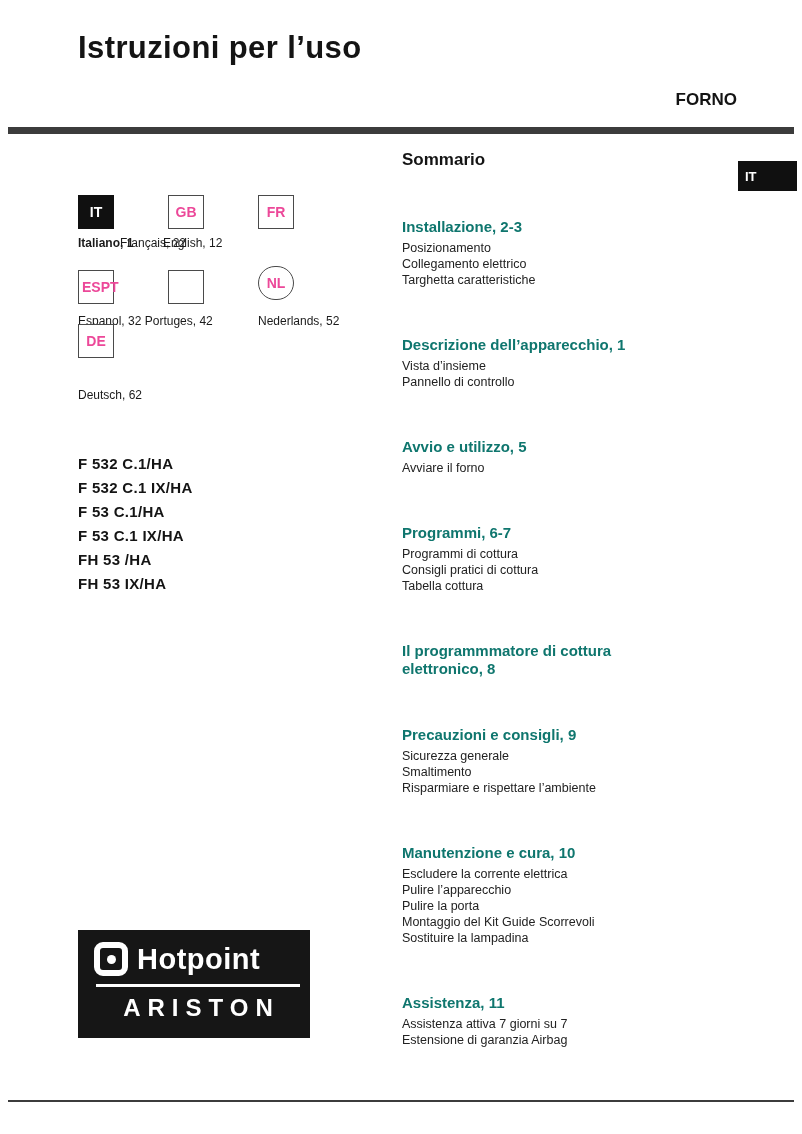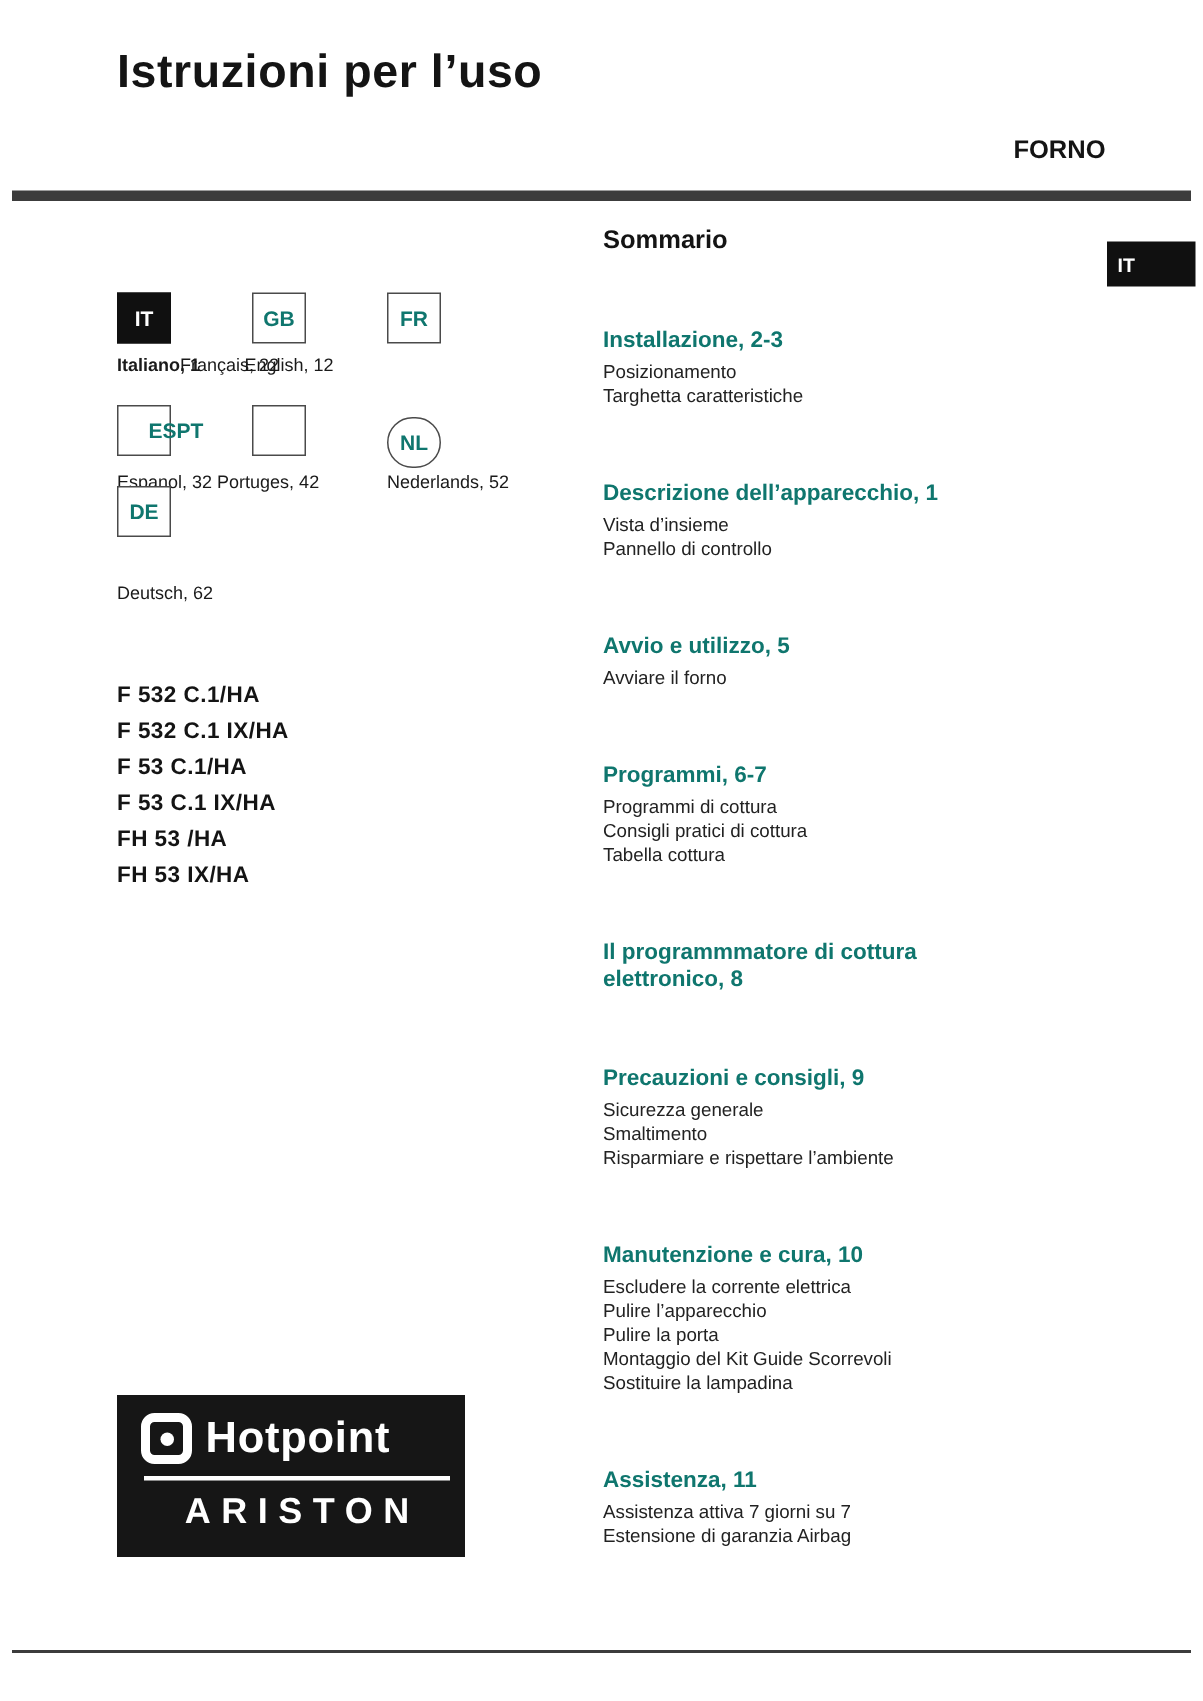--- a/index.html
+++ b/index.html
@@ -22,30 +22,30 @@
   .it-tab {
     position:absolute; left:738px; top:161px; width:59px; height:30px;
     background:#101010; color:#ffffff; font-size:13px; font-weight:700;
     display:flex; align-items:center; padding-left:7px; box-sizing:border-box;
   }
 
   .lang-box {
     position:absolute; width:36px; height:34px;
     border:1px solid #4a4a4a; box-sizing:border-box; background:#fff;
     display:flex; align-items:center; justify-content:center;
-    font-size:14px; font-weight:700; white-space:nowrap; color:#0f766e;
+    font-size:14px; font-weight:700; white-space:nowrap; color:#ec4899;
   }
   .lang-box.filled { background:#101010; color:#fff; border-color:#101010; }
-  .lang-box.overflow { justify-content:flex-start; padding-left:20px; overflow:visible; }
+  .lang-box.overflow { justify-content:flex-start; padding-left:3px; overflow:visible; }
   .pos-it   { left:78px;  top:195px; }
   .pos-gb   { left:168px; top:195px; }
   .pos-fr   { left:258px; top:195px; }
   .pos-espt { left:78px;  top:270px; }
   .pos-empty{ left:168px; top:270px; }
-  .pos-nl   { left:258px; top:278px;border-radius:17px; }
+  .pos-nl   { left:258px; top:266px;border-radius:17px; }
   .pos-de   { left:78px;  top:324px; }
 
   .lang-caption { position:absolute; font-size:12px; white-space:nowrap; color:#1a1a1a; }
   .cap-it   { left:78px;  top:236px; font-weight:700; }
   .cap-fr   { left:120px; top:236px; }
   .cap-gb   { left:163px; top:236px; }
   .cap-espt { left:78px;  top:314px; }
   .cap-nl   { left:258px; top:314px; }
   .cap-de   { left:78px;  top:388px; }
 
@@ -112,20 +112,21 @@
     <div class="model">FH 53 /HA</div>
     <div class="model">FH 53 IX/HA</div>
   </div>
 
   <div class="toc">
     <h2 class="toc-heading">Sommario</h2>
 
     <div class="toc-section">
       <div class="toc-title">Installazione, 2-3</div>
       <div class="toc-item">Posizionamento</div>
+      <div class="toc-item">Collegamento elettrico</div>
       <div class="toc-item">Targhetta caratteristiche</div>
     </div>
 
     <div class="toc-section">
       <div class="toc-title">Descrizione dell’apparecchio, 1</div>
       <div class="toc-item">Vista d’insieme</div>
       <div class="toc-item">Pannello di controllo</div>
     </div>
 
     <div class="toc-section">

